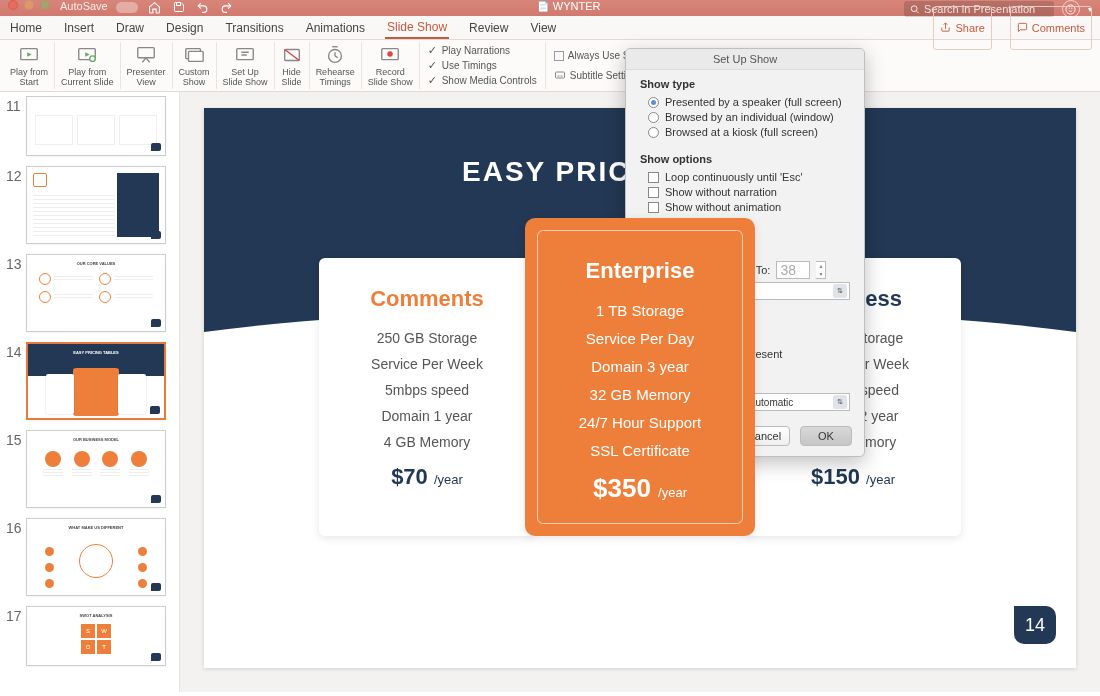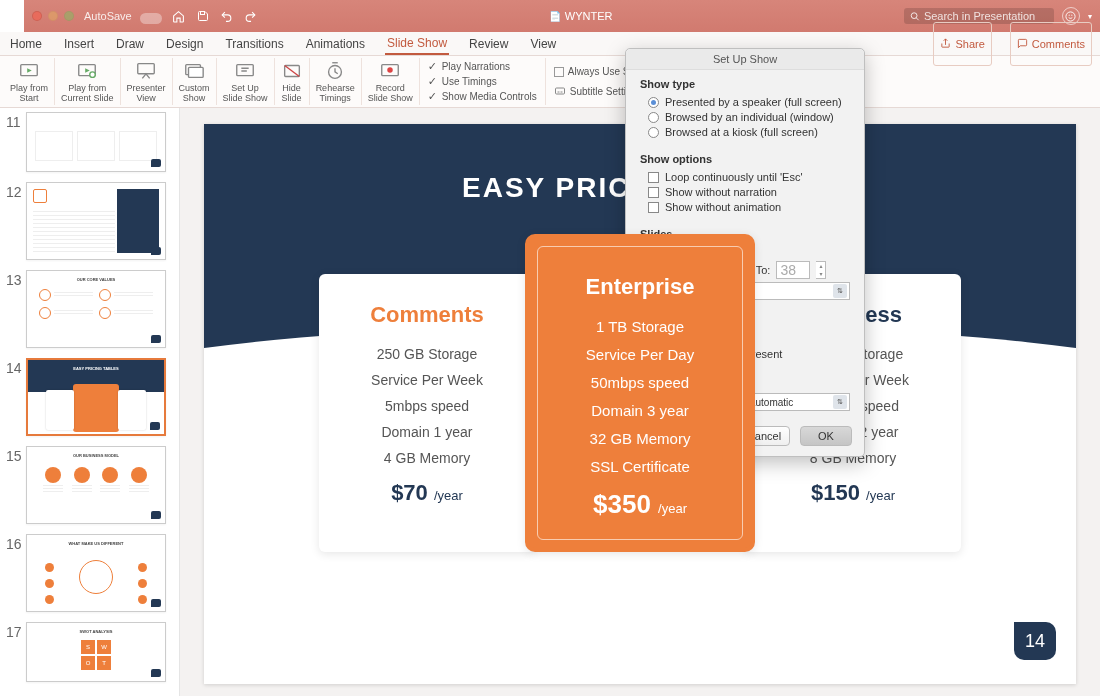--- a/index.html
+++ b/index.html
@@ -1,19 +1,19 @@
 <!DOCTYPE html>
 <html><head>
 <meta charset="utf-8">
 <style>
 * { margin: 0; padding: 0; box-sizing: border-box; font-family: -apple-system, "Helvetica Neue", Arial, sans-serif; }
 body { width: 1100px; height: 696px; overflow: hidden; background: #fff; font-size: 12px; color: #333; position: relative; }
 
 
-.titlebar { height: 32px; background: linear-gradient(#d7857a, #d17a6f); display: flex; align-items: center; padding: 0 8px; color: #fff; font-size: 11px; margin-left: 24px; }
+.titlebar { height: 16px; background: linear-gradient(#d7857a, #d17a6f); display: flex; align-items: flex-start; padding: 0 8px; color: #fff; font-size: 11px; }
 .traffic { display: flex; gap: 6px; margin-right: 10px; }
 .traffic span { width: 10px; height: 10px; border-radius: 50%; display: inline-block; }
 .t-red { background: #e86b5c; border: 1px solid rgba(0,0,0,.1); }
 .t-yellow { background: #e8bc5c; border: 1px solid rgba(0,0,0,.1); opacity: .4; }
 .t-green { background: #6bcf5c; border: 1px solid rgba(0,0,0,.1); opacity: .4; }
 .autosave { color: rgba(255,255,255,.85); margin-right: 8px; }
 .autosave-toggle{ display:inline-block; width:22px; height:11px; border-radius:6px; background:rgba(255,255,255,.35); position:relative; top:2px; }
 .qat { display: flex; gap: 10px; align-items: center; }
 .qat-icon { width: 14px; height: 14px; display: inline-flex; align-items: center; justify-content: center; }
 .titlebar .doc { flex: 1; text-align: center; font-weight: 500; }
@@ -435,23 +435,23 @@
           <div class="line">Service Per Week</div>
           <div class="line">5mbps speed</div>
           <div class="line">Domain 1 year</div>
           <div class="line">4 GB Memory</div>
           <div class="price"><span>$70</span> <span class="per">/year</span></div>
         </div>
         <div class="card mid">
           <h3>Enterprise</h3>
           <div class="line">1 TB Storage</div>
           <div class="line">Service Per Day</div>
-          <div class="line">50mbps speed</div>
           <div class="line">Domain 3 year</div>
           <div class="line">32 GB Memory</div>
+          <div class="line">24/7 Hour Support</div>
           <div class="line">SSL Certificate</div>
           <div class="price"><span>$350</span> <span class="per">/year</span></div>
         </div>
         <div class="card right">
           <h3>Business</h3>
           <div class="line">500 GB Storage</div>
           <div class="line">Service Per Week</div>
           <div class="line">15mbps speed</div>
           <div class="line">Domain 2 year</div>
           <div class="line">8 GB Memory</div>

